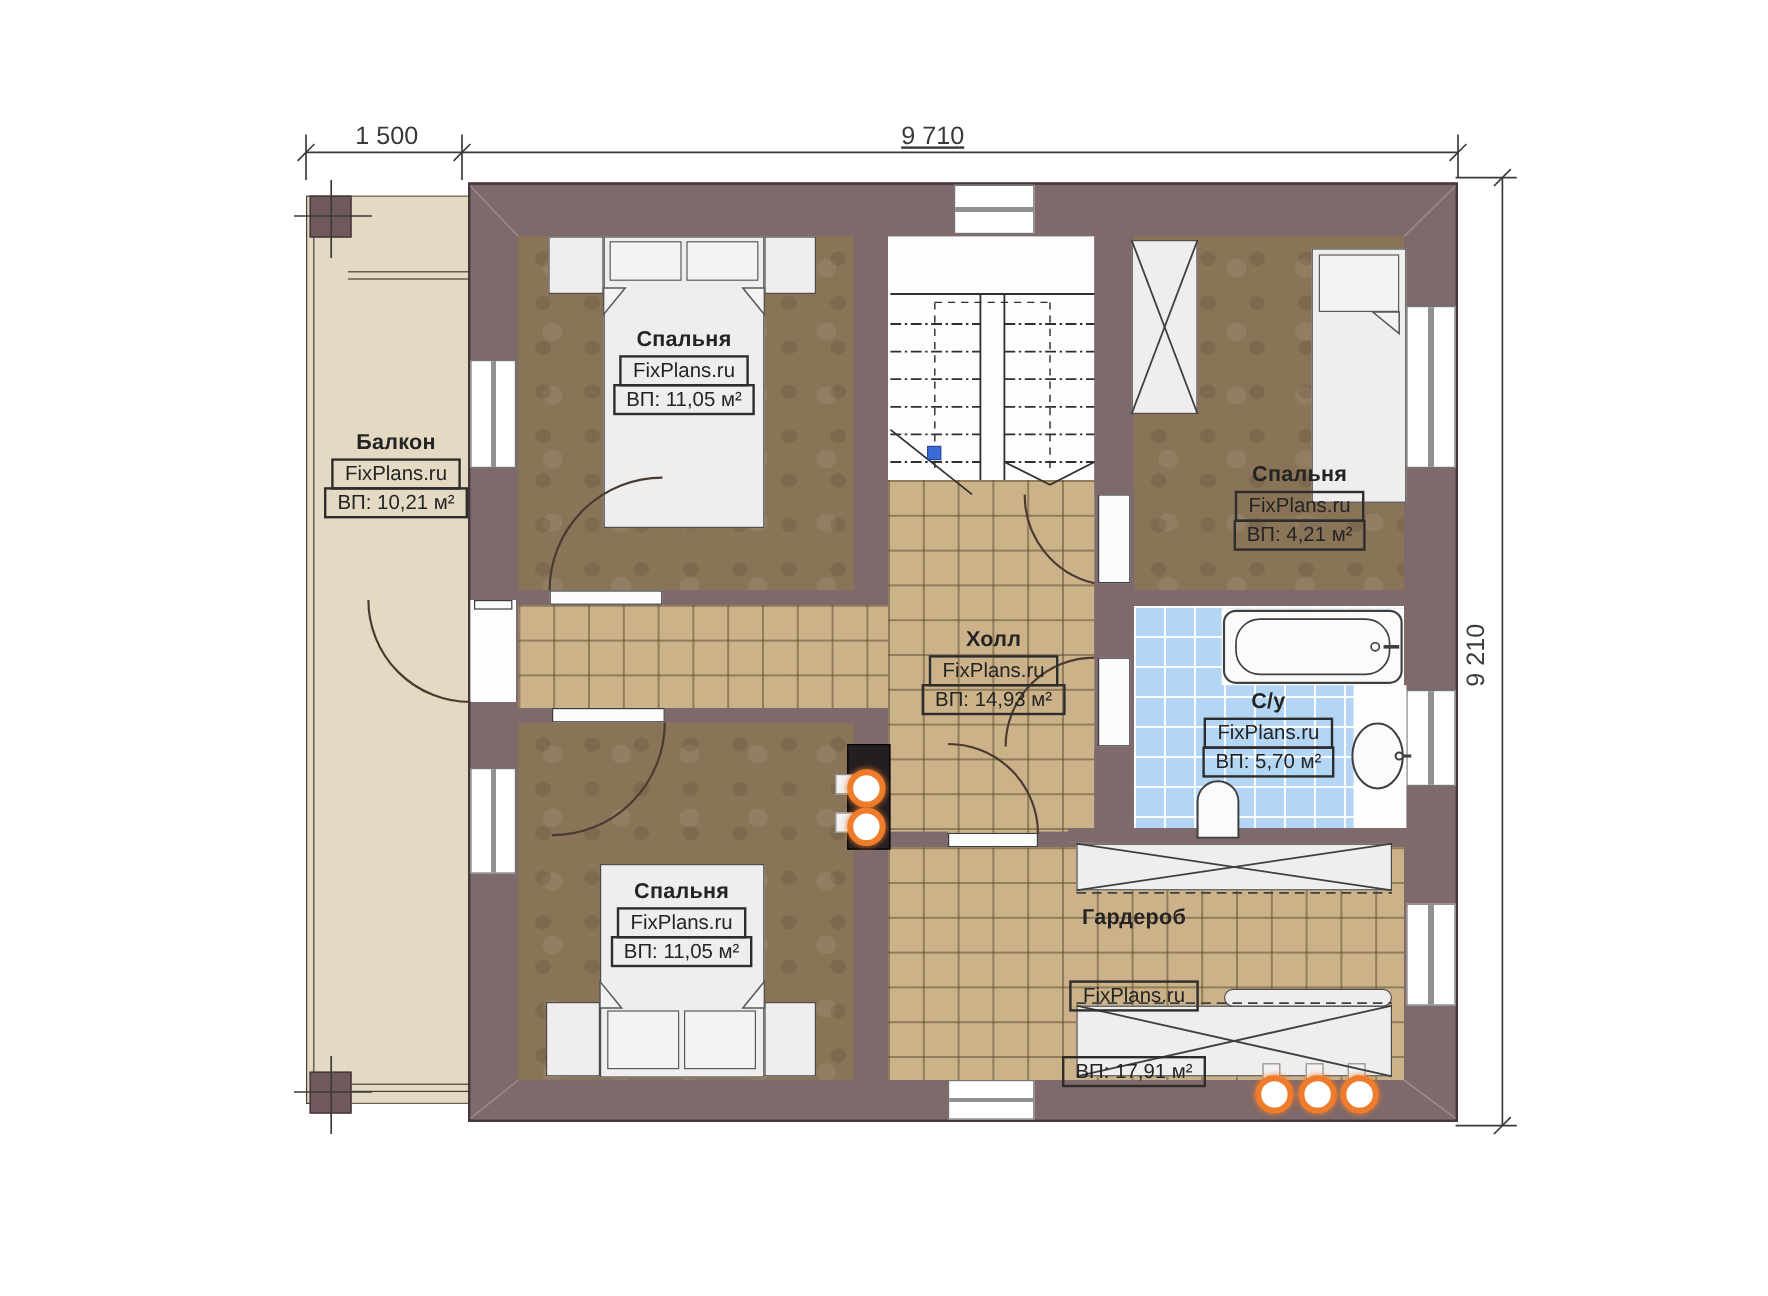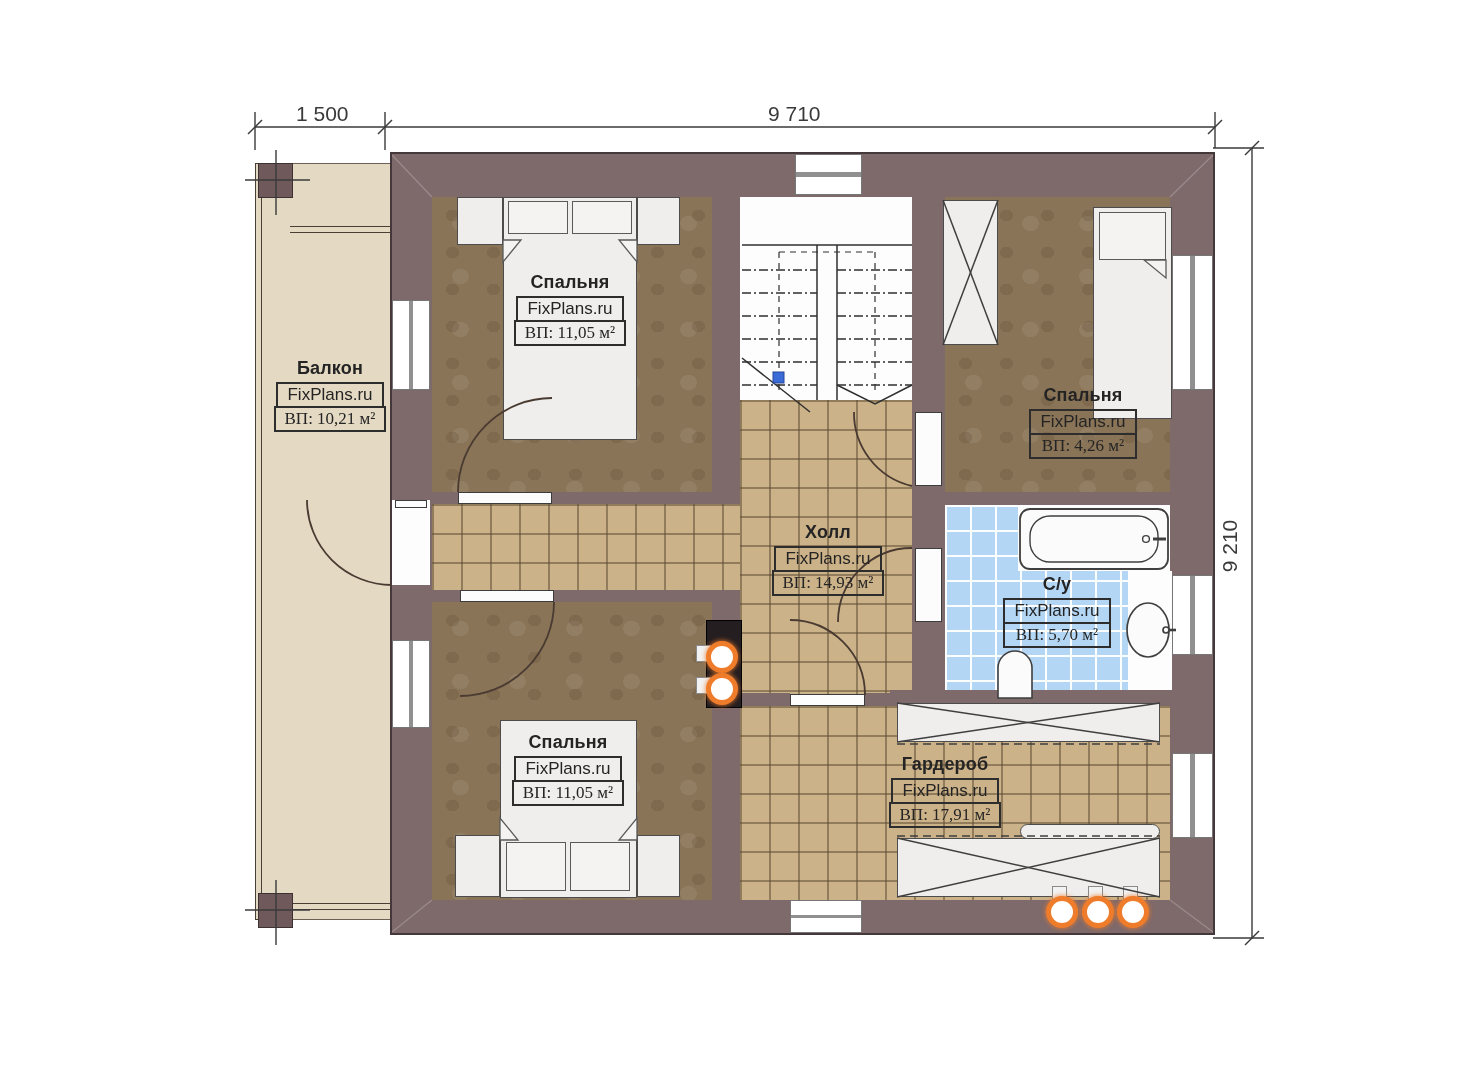--- a/index.html
+++ b/index.html
@@ -32,33 +32,33 @@
   .leaf{position:absolute;background:#fcfcfc;border:1.5px solid #3c3c3c;box-sizing:border-box;}
   .furn{position:absolute;background:#efeeec;border:1.7px solid #4c4c4c;box-sizing:border-box;}
   .pillow{position:absolute;background:#f4f3f1;border:1.4px solid #5a5a5a;box-sizing:border-box;}
   .darkblock{position:absolute;background:#251e20;border:1px solid #000;box-sizing:border-box;}
   .ring{position:absolute;width:22px;height:22px;border-radius:50%;border:5px solid #ee7c2b;background:#fff;box-sizing:content-box;box-shadow:0 0 4px 1px rgba(238,124,43,.7);}
   .chip{position:absolute;background:#f2f2f2;border:1px solid #8a8a8a;box-sizing:border-box;}
   
   .room-label{position:absolute;display:flex;flex-direction:column;align-items:center;z-index:30;}
   .room-name{font-weight:bold;font-size:18px;color:#242424;letter-spacing:.2px;margin-bottom:3px;white-space:nowrap;}
   .lbl-box{border:2px solid #2d2d2d;padding:1px 9px;font-size:17px;color:#242424;text-align:center;min-width:108px;white-space:nowrap;box-sizing:border-box;}
-  .lbl-box.area{margin-top:-2px;font-family:Liberation Serif, serif;}
+  .lbl-box.area{margin-top:-2px;}
   
   .dim-label{position:absolute;font-size:21px;color:#3a3a3a;white-space:nowrap;}
   svg.overlay{position:absolute;left:0;top:0;z-index:20;pointer-events:none;}
   .z10{z-index:10;} .z12{z-index:12;} .z14{z-index:14;} .z16{z-index:16;}
 </style>
 </head>
 <body>
 
 <div class="canvas">
 
   <div class="dim-label" style="left:296px;top:102px;">1 500</div>
-  <div class="dim-label" style="left:768px;top:102px;">9 710</div>
+  <div class="dim-label" style="left:751px;top:102px;text-decoration:underline;">9 710</div>
   <div class="dim-label" style="left:1204px;top:534px;transform:rotate(-90deg);transform-origin:center;">9 210</div>
 
   <div class="balconyfloor" style="left:258px;top:163px;width:134px;height:757px;"></div>
   <div class="railv" style="left:255px;top:163px;width:7px;height:757px;border-top:1px solid #4a3f35;border-bottom:1px solid #4a3f35;"></div>
   <div class="rail" style="left:290px;top:226px;width:102px;height:7px;"></div>
   <div class="rail" style="left:290px;top:903px;width:102px;height:7px;"></div>
   <div class="column" style="left:258px;top:163px;width:35px;height:35px;"></div>
   <div class="column" style="left:258px;top:893px;width:35px;height:35px;"></div>
 
   <div class="house-shell" style="left:390px;top:152px;width:825px;height:783px;"></div>
@@ -250,36 +250,36 @@
 
   <div class="room-label" style="left:506px;top:272px;width:128px;">
     <div class="room-name">Спальня</div>
     <div class="lbl-box">FixPlans.ru</div>
     <div class="lbl-box area">ВП: 11,05 м²</div>
   </div>
 
   <div class="room-label" style="left:1018px;top:385px;width:130px;">
     <div class="room-name">Спальня</div>
     <div class="lbl-box">FixPlans.ru</div>
-    <div class="lbl-box area">ВП: 4,26 м²</div>
+    <div class="lbl-box area">ВП: 4,21 м²</div>
   </div>
 
   <div class="room-label" style="left:763px;top:522px;width:130px;">
     <div class="room-name">Холл</div>
     <div class="lbl-box">FixPlans.ru</div>
     <div class="lbl-box area">ВП: 14,93 м²</div>
   </div>
 
   <div class="room-label" style="left:993px;top:574px;width:128px;">
     <div class="room-name">С/у</div>
     <div class="lbl-box">FixPlans.ru</div>
     <div class="lbl-box area">ВП: 5,70 м²</div>
   </div>
 
-  <div class="room-label" style="left:878px;top:754px;width:134px;">
+  <div class="room-label" style="left:878px;top:754px;width:134px;gap:39px;">
     <div class="room-name">Гардероб</div>
     <div class="lbl-box">FixPlans.ru</div>
     <div class="lbl-box area">ВП: 17,91 м²</div>
   </div>
 
   <div class="room-label" style="left:504px;top:732px;width:128px;">
     <div class="room-name">Спальня</div>
     <div class="lbl-box">FixPlans.ru</div>
     <div class="lbl-box area">ВП: 11,05 м²</div>
   </div>

